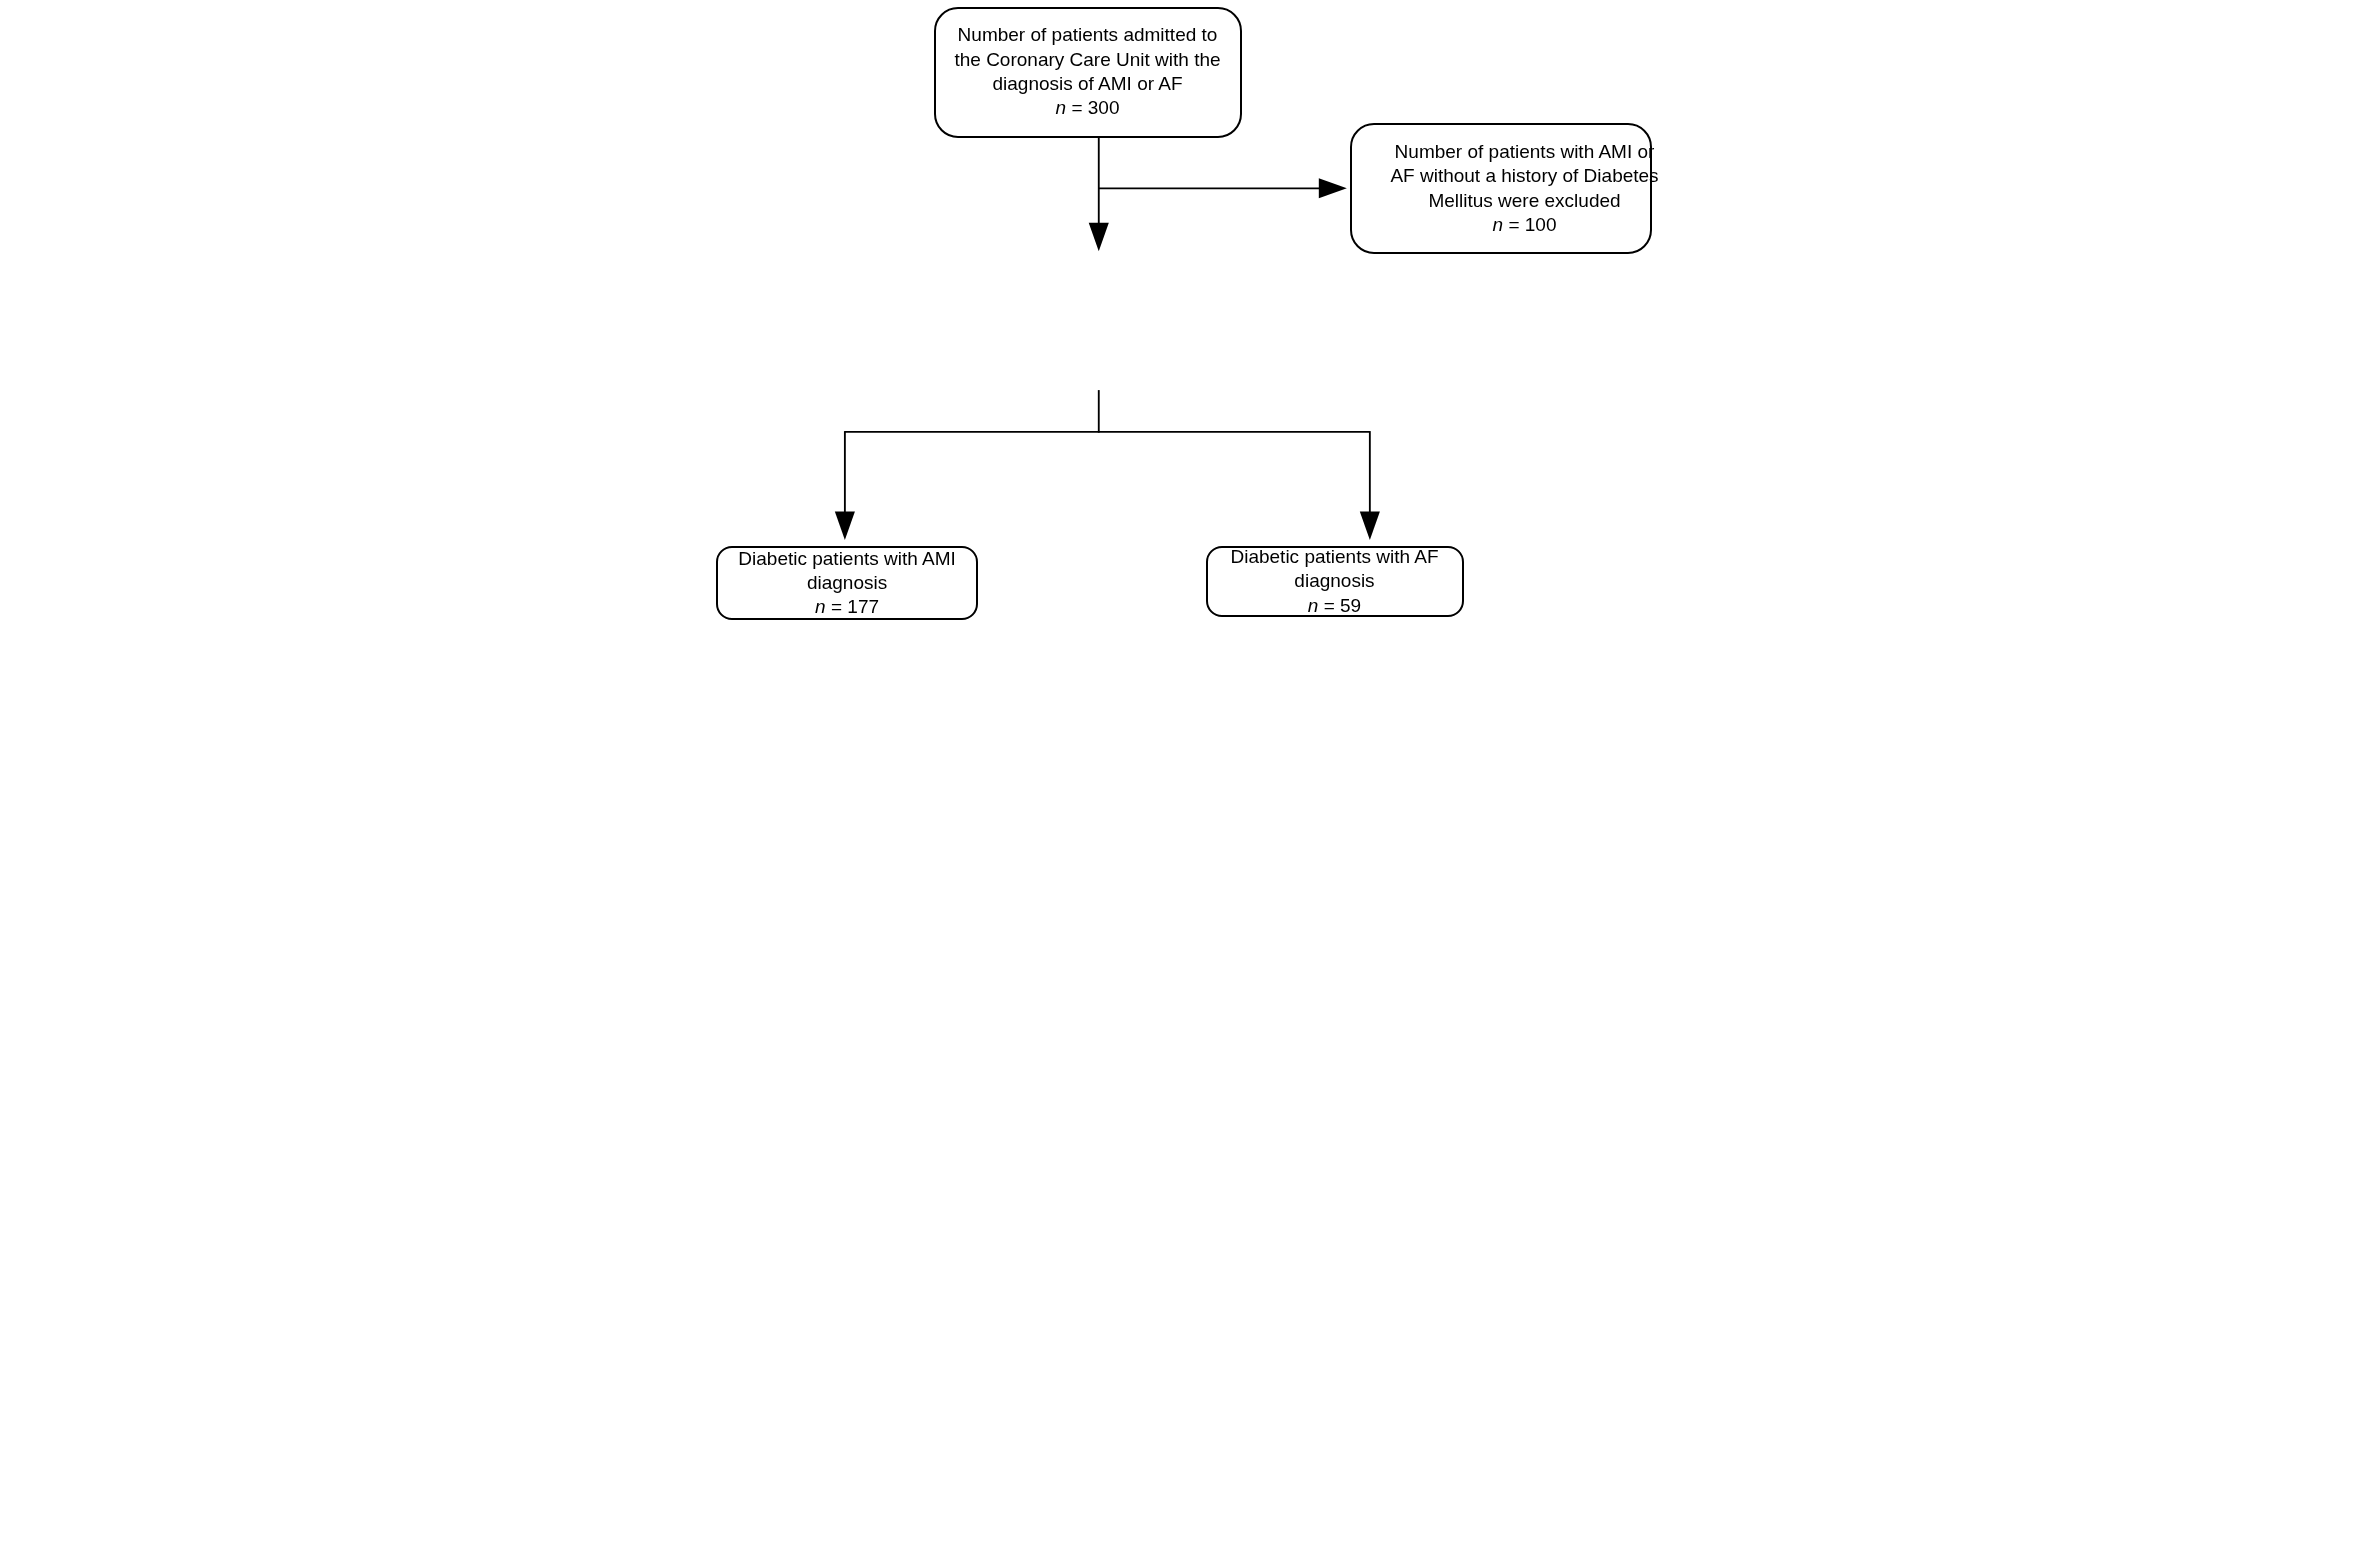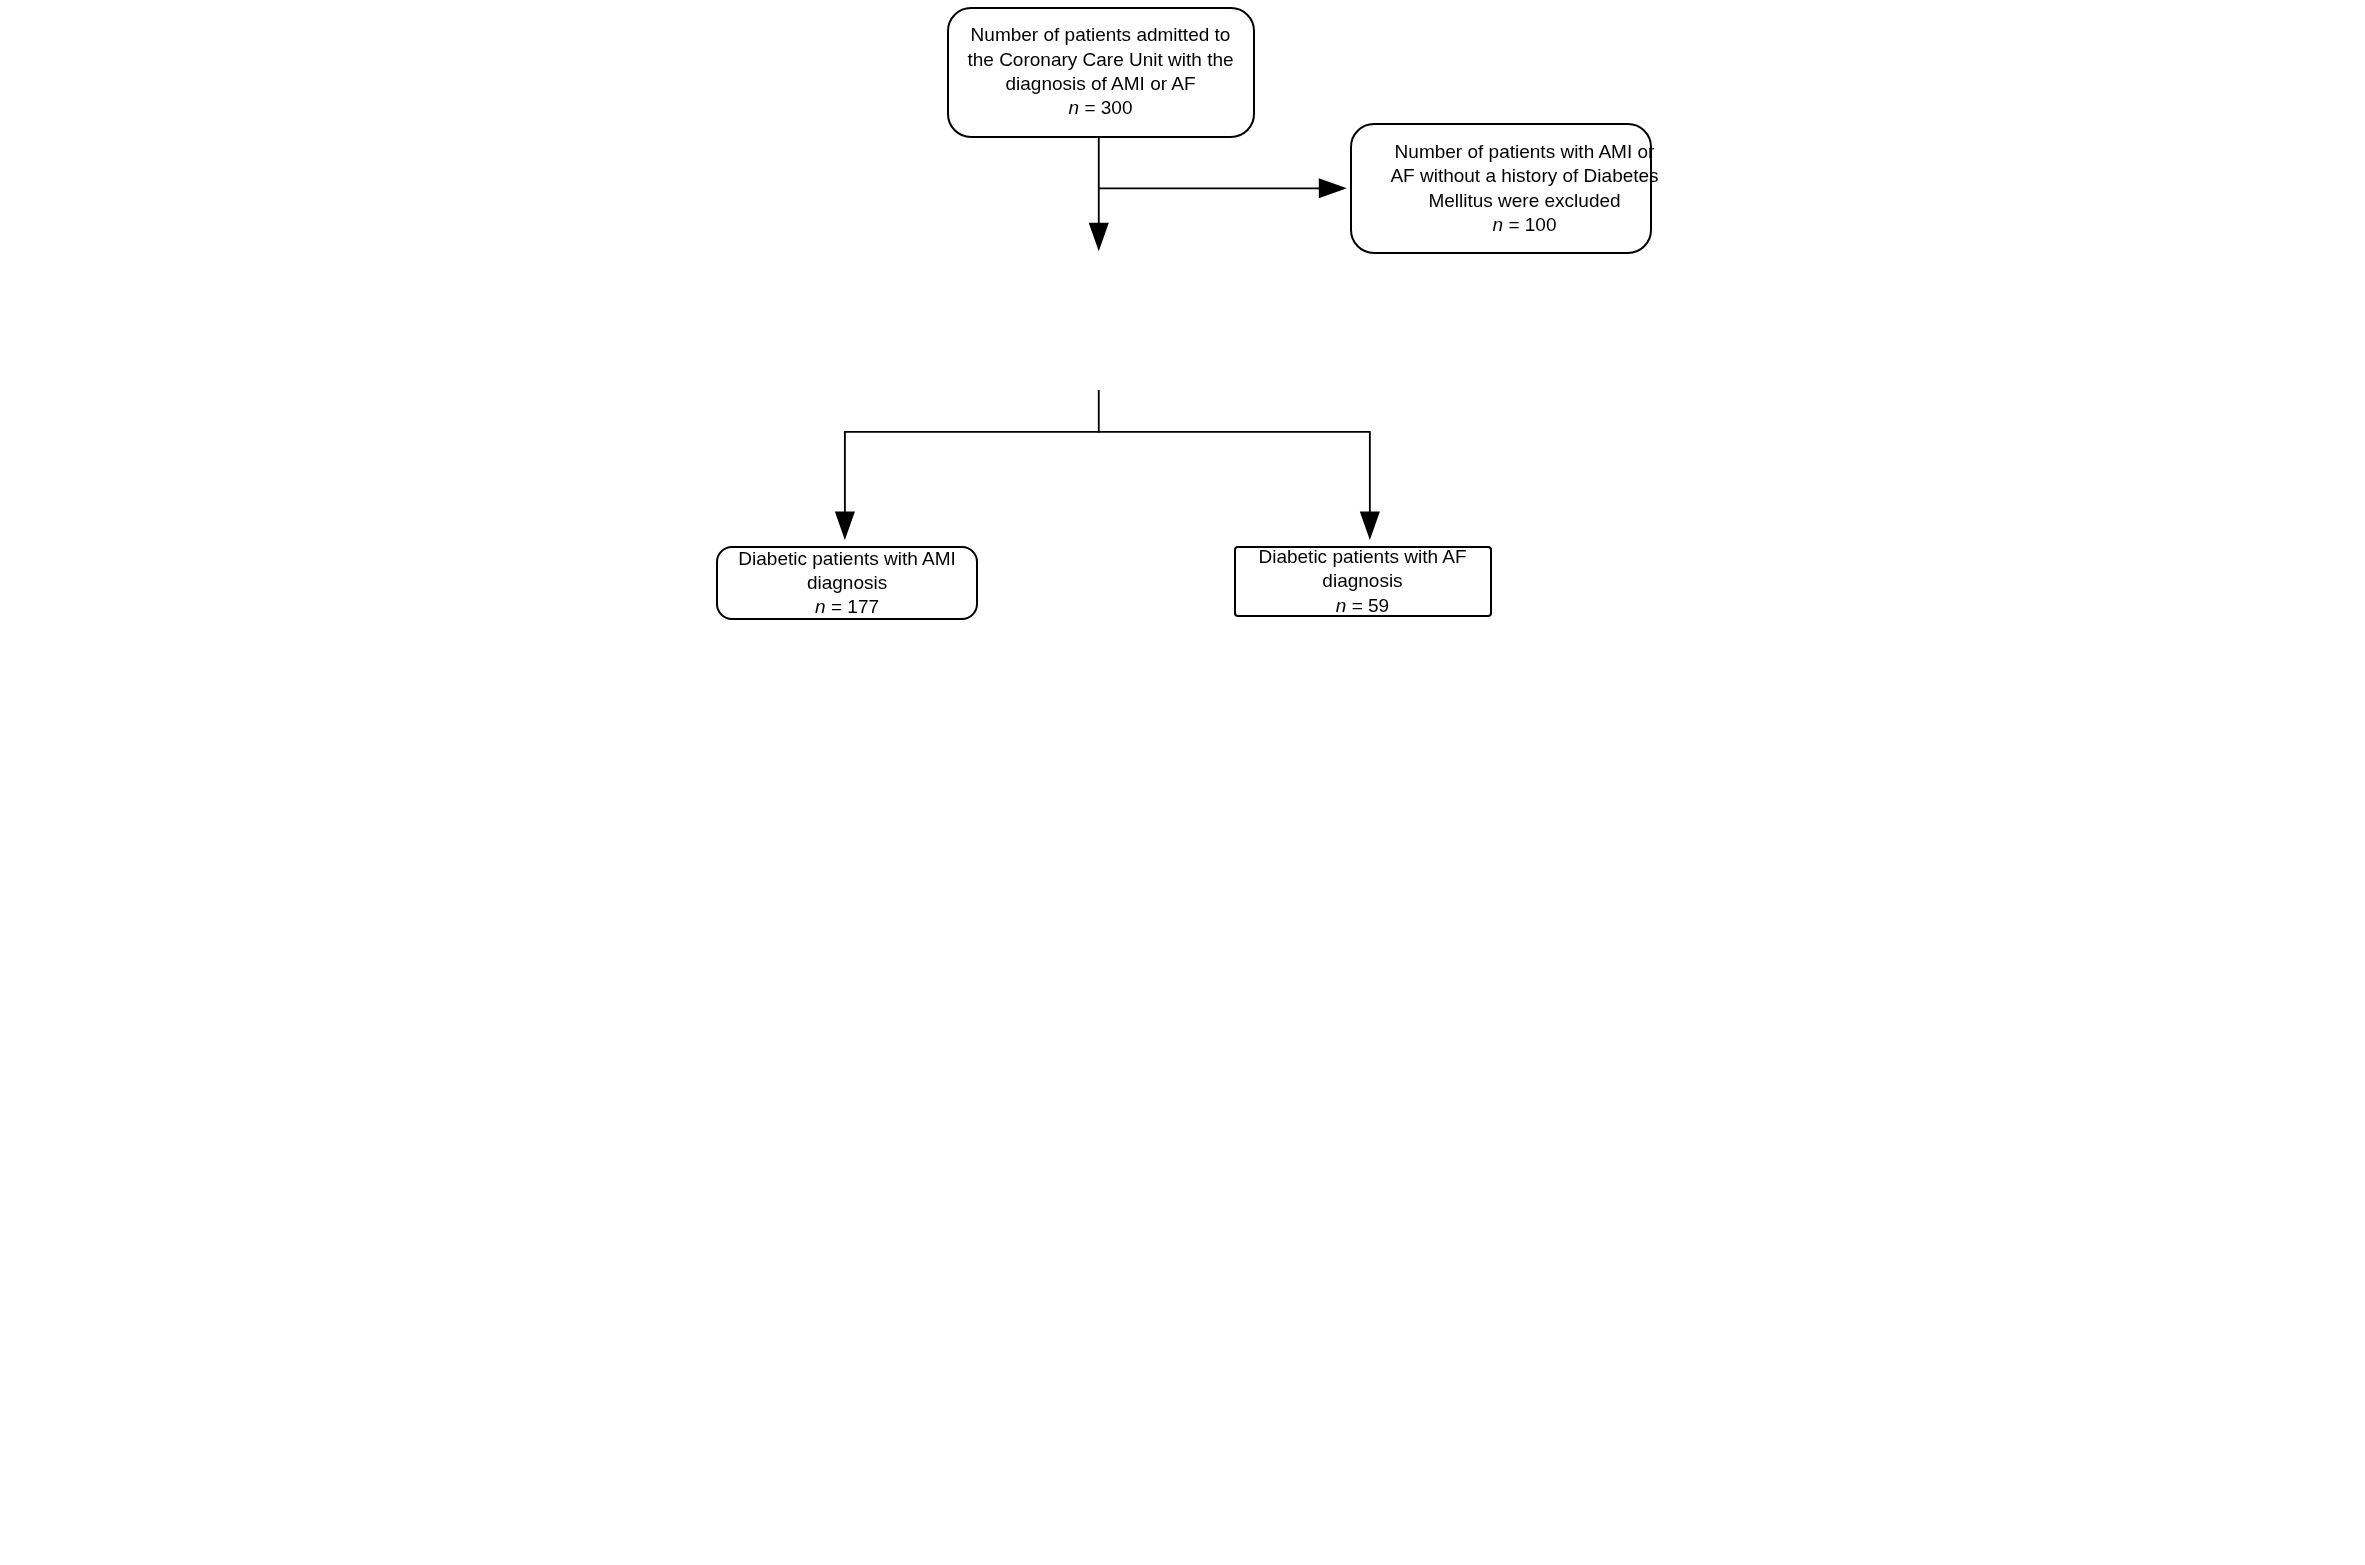--- a/index.html
+++ b/index.html
@@ -43,25 +43,25 @@
     color: #000000;
   }
   .line {
     display: block;
     white-space: nowrap;
   }
   .n-line i {
     font-style: italic;
   }
   
-  .node-admitted   { left: 237px; top: 6.6px;  width: 308px; height: 131px; }
+  .node-admitted   { left: 224px; top: 6.6px;  width: 308px; height: 131px; }
   .node-excluded   { left: 640px; top: 123px; width: 302px; height: 131px; padding-left: 48px; }
   .node-included   { left: 237px; top: 258px; width: 303px; height: 132px; }
   .node-ami        { left: 6.6px;  top: 546px; width: 262px; height: 74px; border-radius: 16px; align-items: center; }
-  .node-af         { left: 524px; top: 546px; width: 258px; height: 71px; border-radius: 4px; }
+  .node-af         { left: 496px; top: 546px; width: 258px; height: 71px; border-radius: 16px; }
 </style>
 </head>
 <body>
 
 <div class="canvas">
 
   <svg class="connector-layer" viewBox="0 0 3577 2367" preserveAspectRatio="none">
 
     <g>
       <line x1="1470" y1="520" x2="1470" y2="855" stroke="#000000" stroke-width="7"></line>

